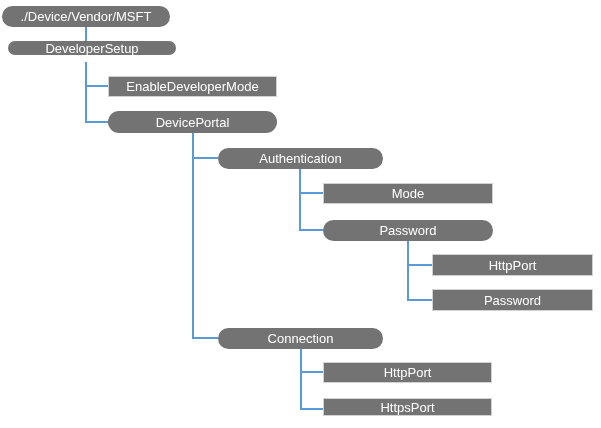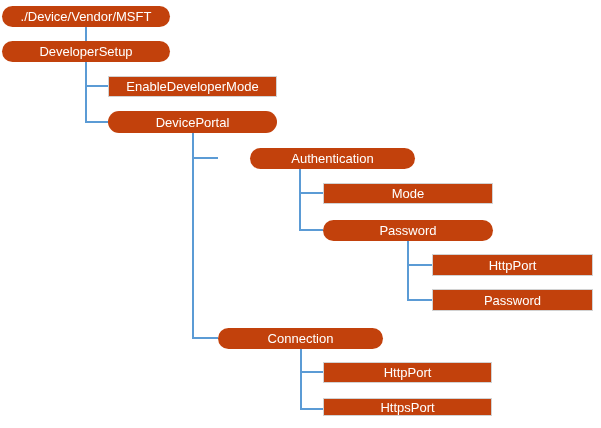--- a/index.html
+++ b/index.html
@@ -6,41 +6,41 @@
   #canvas {
     position: relative;
     width: 601px;
     height: 428px;
     background: #ffffff;
     font-family: "Liberation Sans", sans-serif;
     overflow: hidden;
   }
   .node {
     position: absolute;
-    background: #c2410c;
+    background: #737373;
     color: #ffffff;
     font-size: 13px;
     display: flex;
     align-items: center;
     justify-content: center;
     white-space: nowrap;
     box-sizing: border-box;
   }
   .pill { border-radius: 11px; }
   .leaf { border: 1px solid #d2d2d2; }
   .vline, .hline { position: absolute; background: #5B9BD5; }
   .vline { width: 2px; }
   .hline { height: 2px; }
 
   
   .n0  { left: 2px;   top: 6px;   width: 168px; height: 21px; }
-  .n1  { left: 2px;   top: 41px;  width: 168px; height: 21px; }
+  .n1  { left: 8px;   top: 41px;  width: 168px; height: 14px; }
   .n2  { left: 108px; top: 76px;  width: 169px; height: 21px; }
   .n3  { left: 108px; top: 111px; width: 169px; height: 22px; }
-  .n4  { left: 218px; top: 148px; width: 165px; height: 21px; margin-left: 32px; }
+  .n4  { left: 218px; top: 148px; width: 165px; height: 21px; }
   .n5  { left: 323px; top: 183px; width: 170px; height: 21px; }
   .n6  { left: 323px; top: 220px; width: 170px; height: 21px; }
   .n7  { left: 432px; top: 254px; width: 161px; height: 22px; }
   .n8  { left: 432px; top: 289px; width: 161px; height: 22px; }
   .n9  { left: 218px; top: 328px; width: 165px; height: 21px; }
   .n10 { left: 323px; top: 362px; width: 169px; height: 21px; }
   .n11 { left: 323px; top: 398px; width: 169px; height: 18px; }
 
   
   .v0 { left: 85px;  top: 27px;  height: 14px; }

